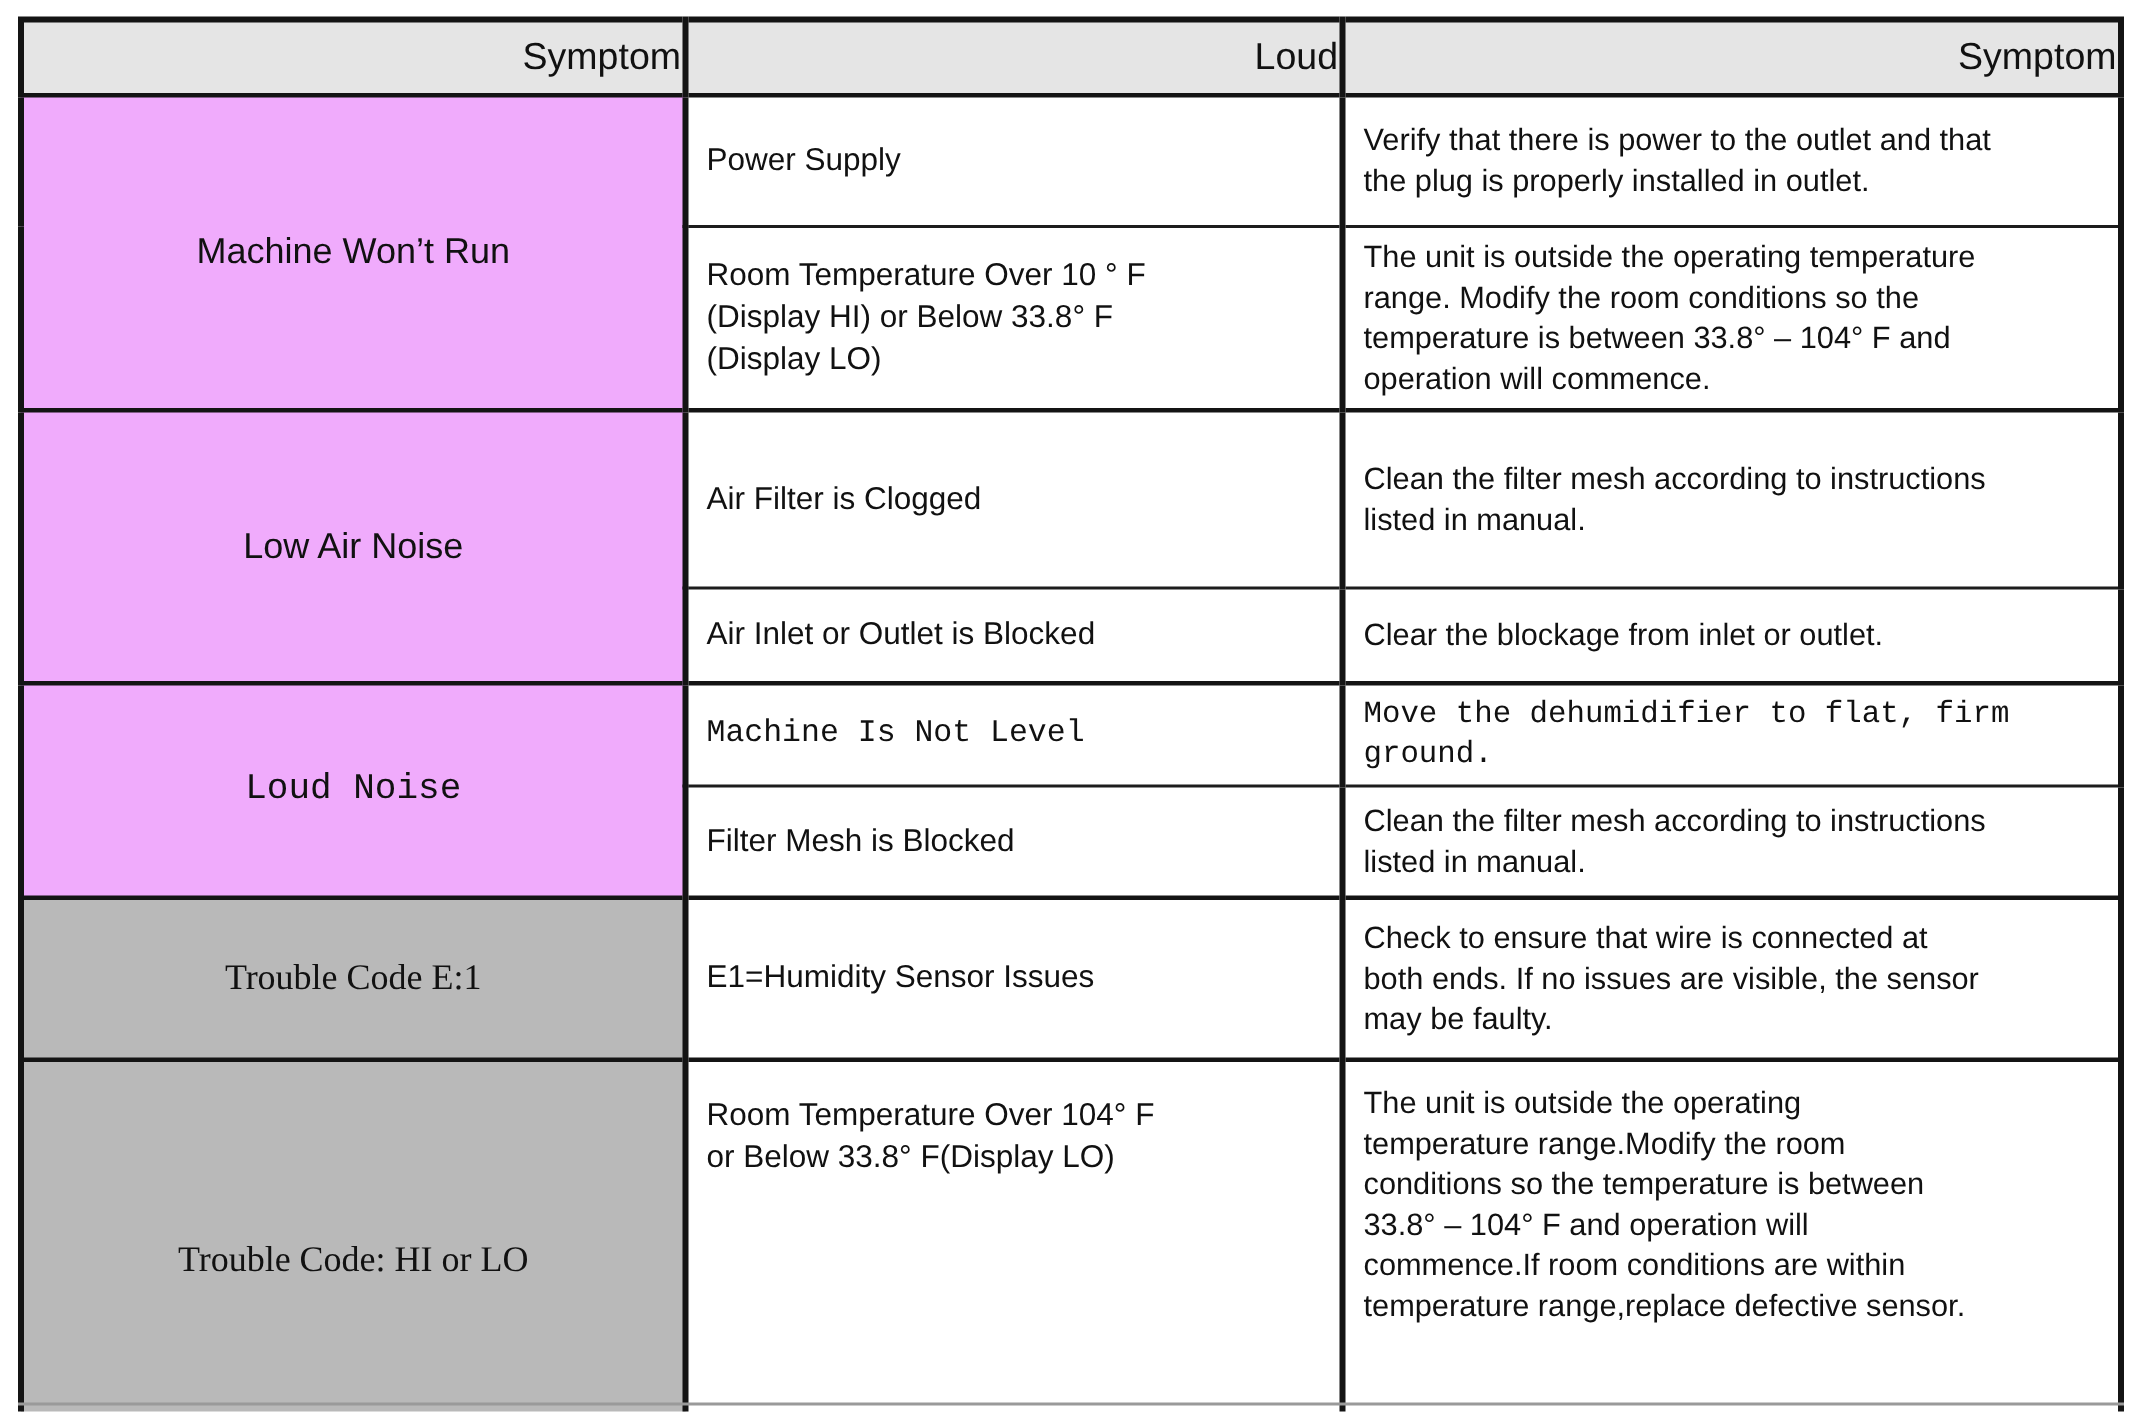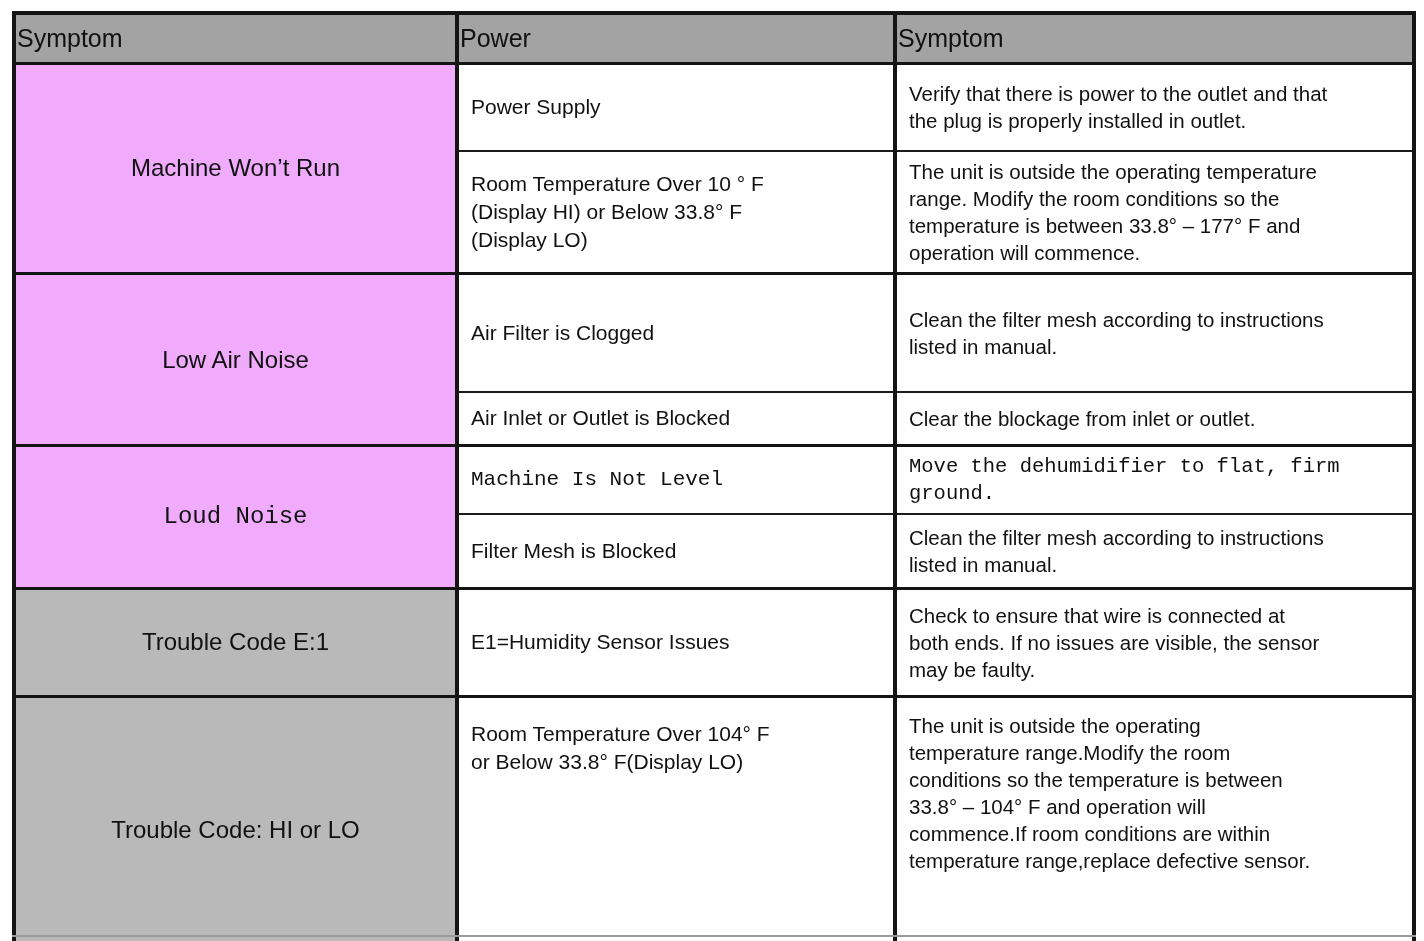--- a/index.html
+++ b/index.html
@@ -30,49 +30,50 @@
   th, td {
     box-sizing: border-box;
     vertical-align: middle;
     border-left: 4px solid #141414;
     border-right: 4px solid #141414;
   }
 
   
   tr.hdr th {
     height: 50px;
-    background: #a3a3a3;
+    background: #e5e5e5;
     font-size: 25px;
     font-weight: 400;
-    text-align: left;
+    text-align: right;
     border-bottom: 3px solid #141414;
   }
 
   
   tr.r1 td { height: 88px;  }
   tr.r2 td { height: 100px; }
   tr.r3 td { height: 118px; }
-  tr.r4 td { height: 54px;  }
+  tr.r4 td { height: 64px;  }
   tr.r5 td { height: 54px; font-family: Liberation Mono, monospace;  }
   tr.r6 td { height: 74px;  }
   tr.r7 td { height: 108px; }
   tr.r8 td { height: 268px; }
 
   
   tr.group-start td { border-top: 3px solid #141414; }
   tr.sub-row td     { border-top: 2px solid #1c1c1c; }
 
   td.symptom {
     text-align: center;
     font-size: 24px;
     padding: 4px 10px;
     background: #f0abfc;
   }
   td.symptom.shaded {
     background: #b9b9b9;
+    font-family: Liberation Serif, serif;
   }
   td.cause {
     font-size: 21px;
     text-align: left;
     padding: 6px 14px 6px 12px;
     white-space: pre-line;
     line-height: 1.35;
   }
   td.solution {
     font-size: 20.5px;
@@ -100,37 +101,37 @@
   <table class="tbl">
     <colgroup>
       <col class="c-symptom">
       <col class="c-cause">
       <col class="c-solution">
     </colgroup>
 
     <tbody>
         <tr class="hdr">
       <th>Symptom</th>
-      <th>Power</th>
+      <th>Loud</th>
       <th>Symptom</th>
     </tr>
 
     <tr class="r1 group-start">
       <td class="symptom" rowspan="2">Machine Won’t Run</td>
       <td class="cause">Power Supply</td>
       <td class="solution">Verify that there is power to the outlet and that
 the plug is properly installed in outlet.</td>
     </tr>
     <tr class="r2 sub-row">
       <td class="cause">Room Temperature Over 10 ° F
 (Display HI)  or Below 33.8° F
 (Display LO)</td>
       <td class="solution">The unit is outside the operating temperature
 range. Modify the room conditions so the
-temperature is between 33.8° – 177° F and
+temperature is between 33.8° – 104° F and
 operation will commence.</td>
     </tr>
 
     <tr class="r3 group-start">
       <td class="symptom" rowspan="2">Low Air Noise</td>
       <td class="cause">Air Filter is Clogged</td>
       <td class="solution">Clean the filter mesh according to instructions
 listed in manual.</td>
     </tr>
     <tr class="r4 sub-row">

